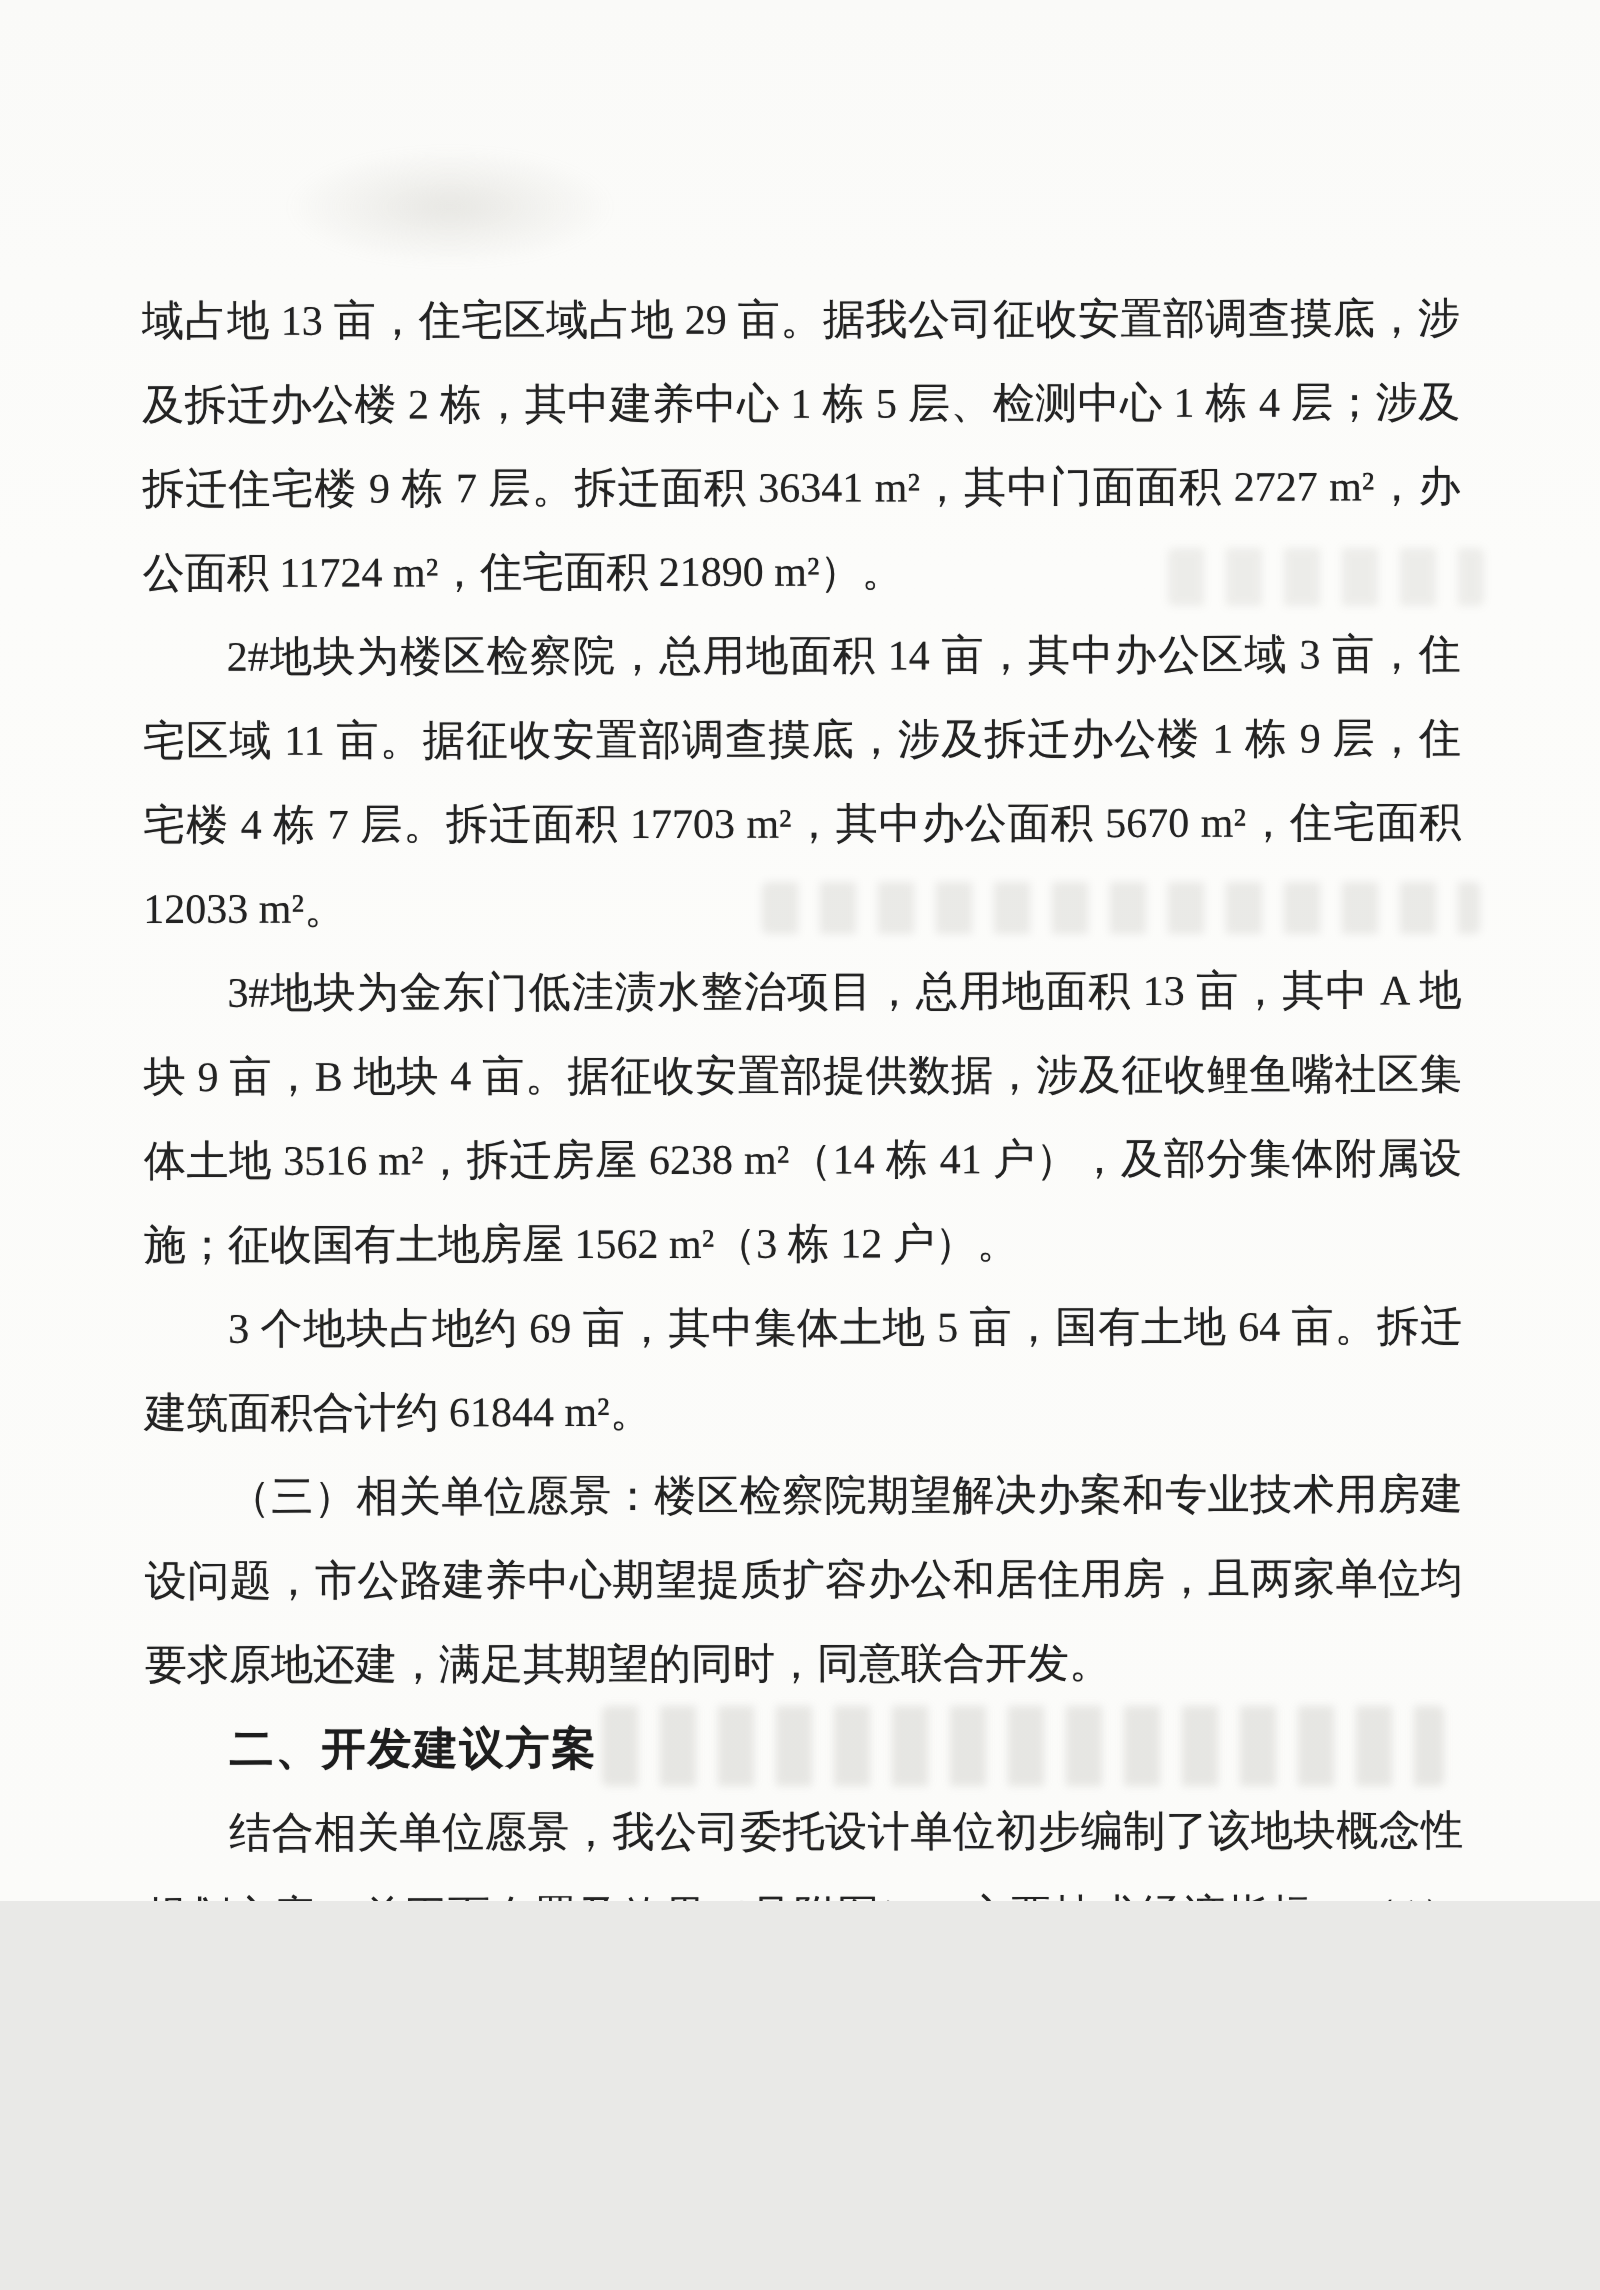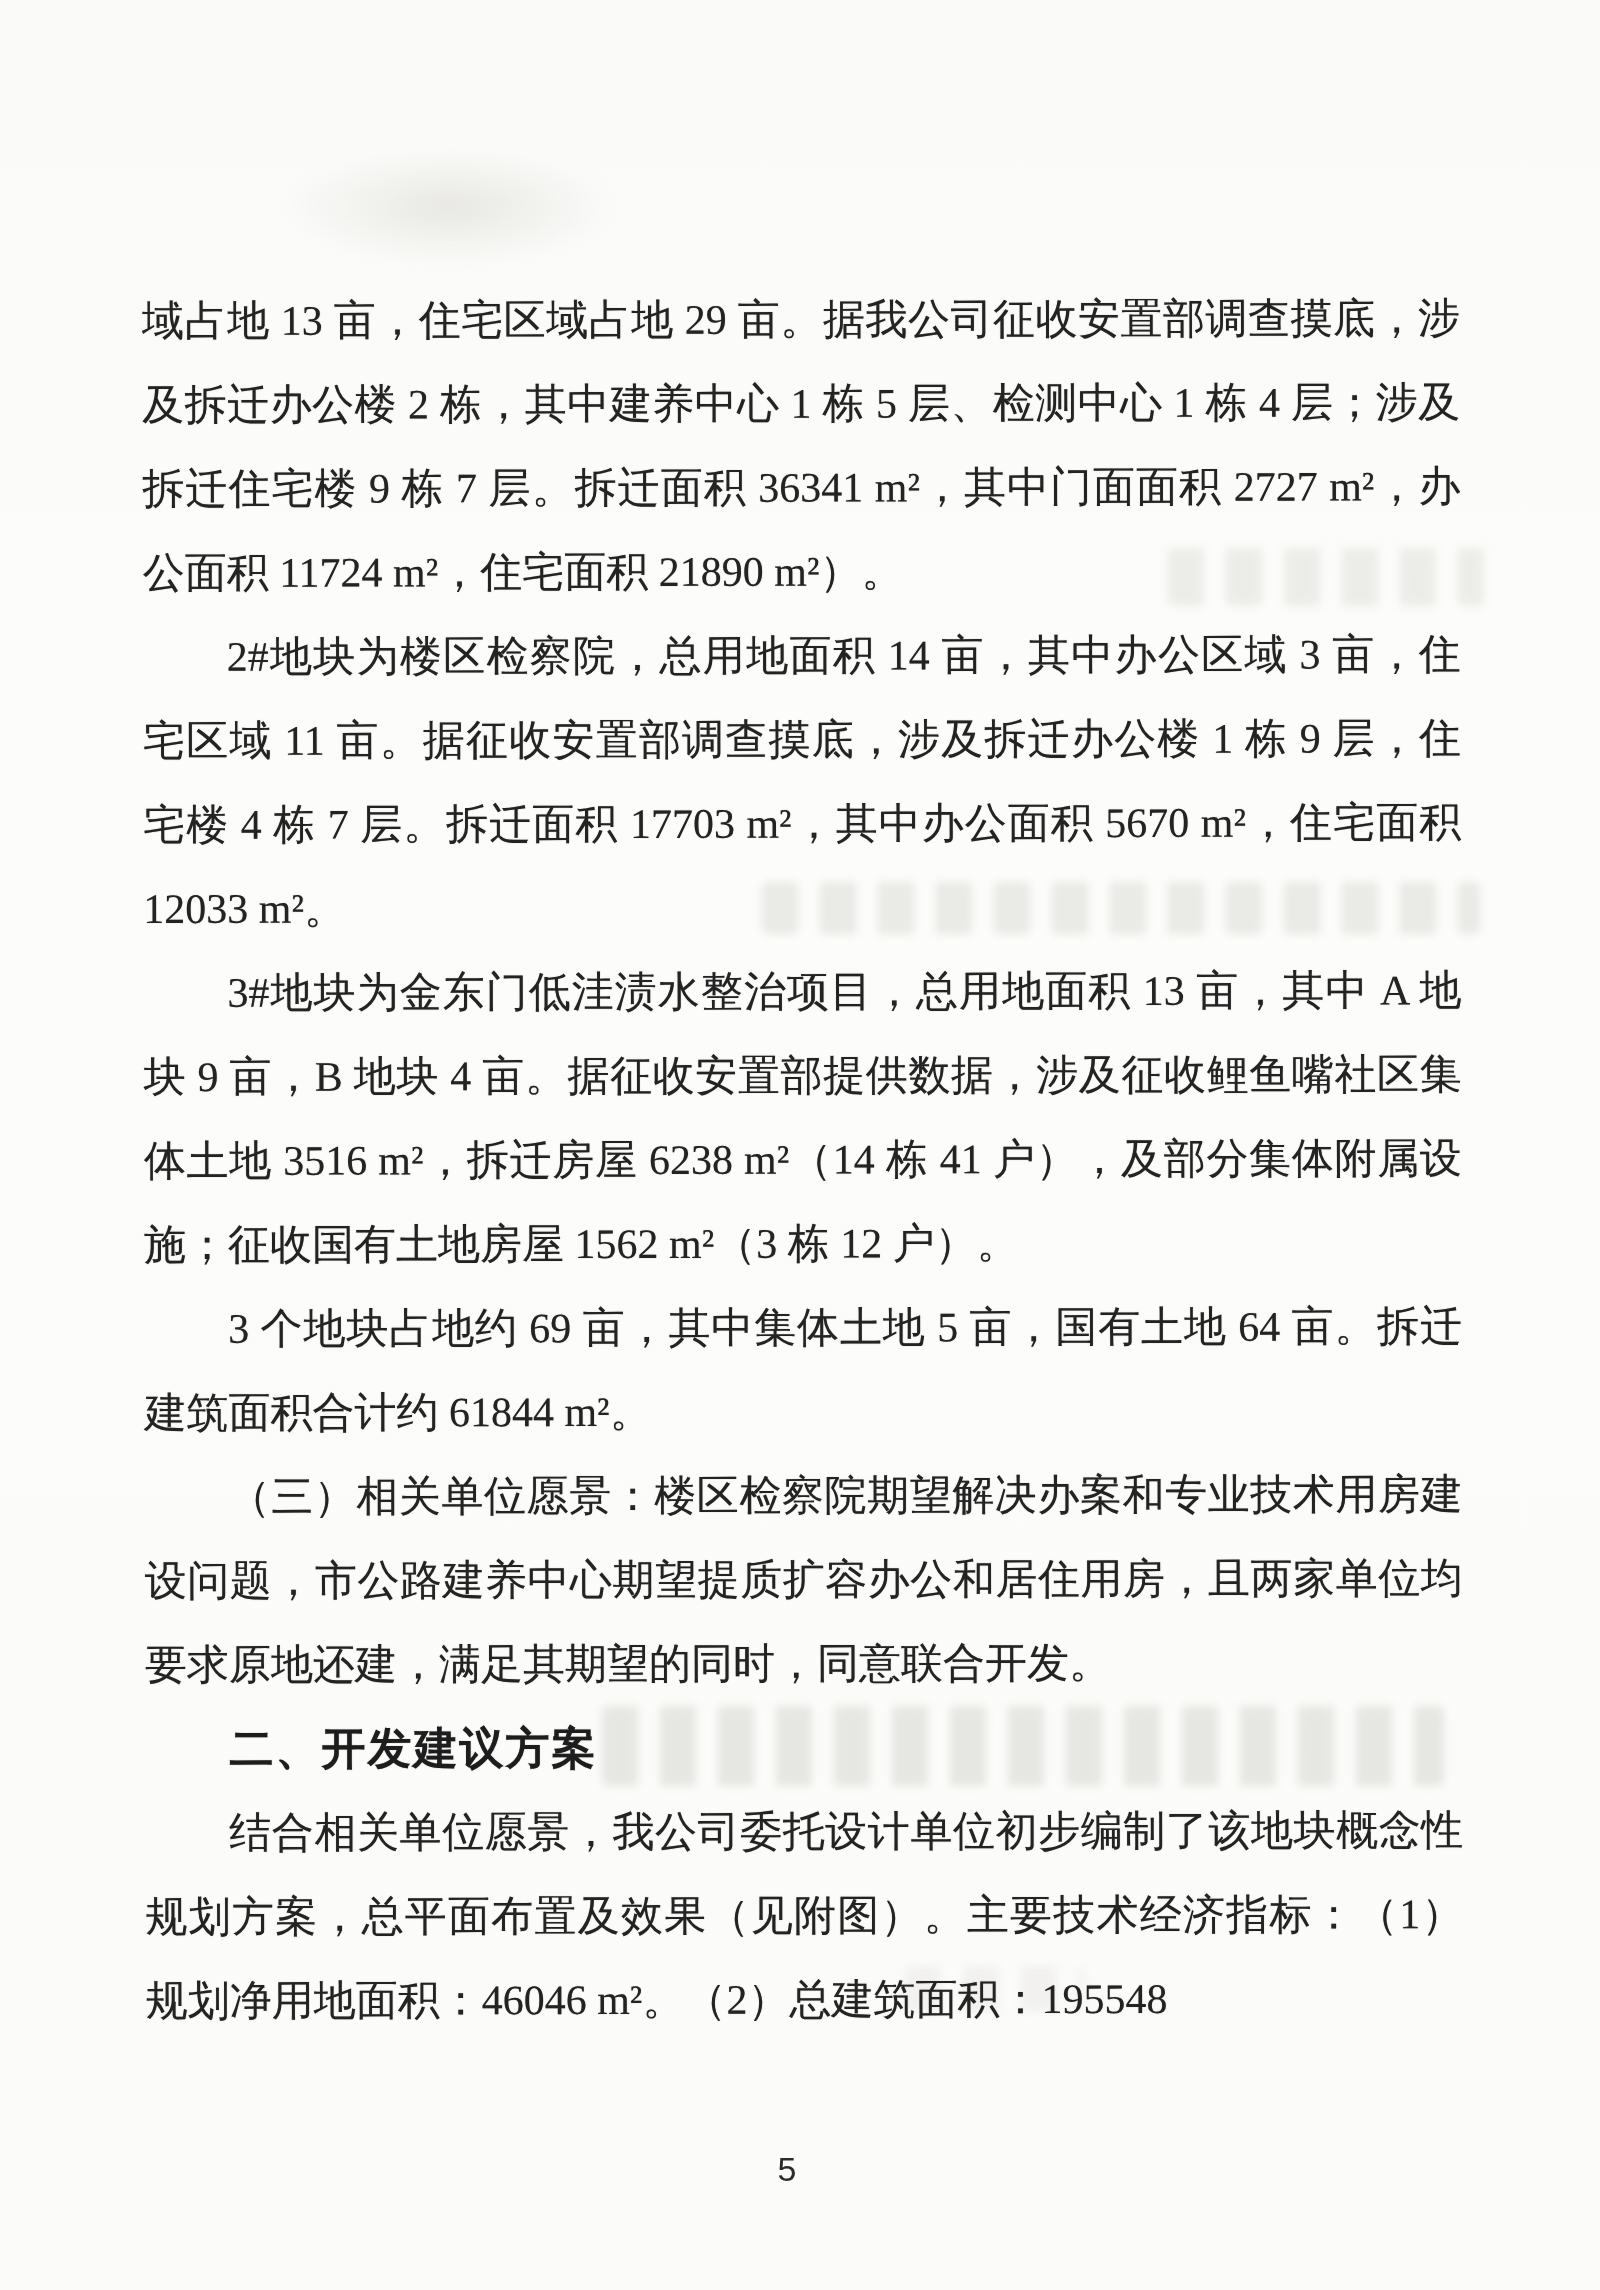--- a/index.html
+++ b/index.html
@@ -9,21 +9,21 @@
   body {
     width: 1600px;
     height: 2290px;
     background: #e9e9e7;
     font-family: "Liberation Serif", "DejaVu Serif", serif;
     overflow: hidden;
   }
   .page {
     position: relative;
     width: 1600px;
-    height: 2290px;
+    height: 1901px;
     background: #fbfbf9;
     background-image: linear-gradient(180deg, #fafaf8 0%, #fcfcfa 30%, #fbfbf9 100%);
     overflow: hidden;
   }
   
   .text-block {
     position: absolute;
     top: 279px;
     left: 142px;
     width: 1318px;

